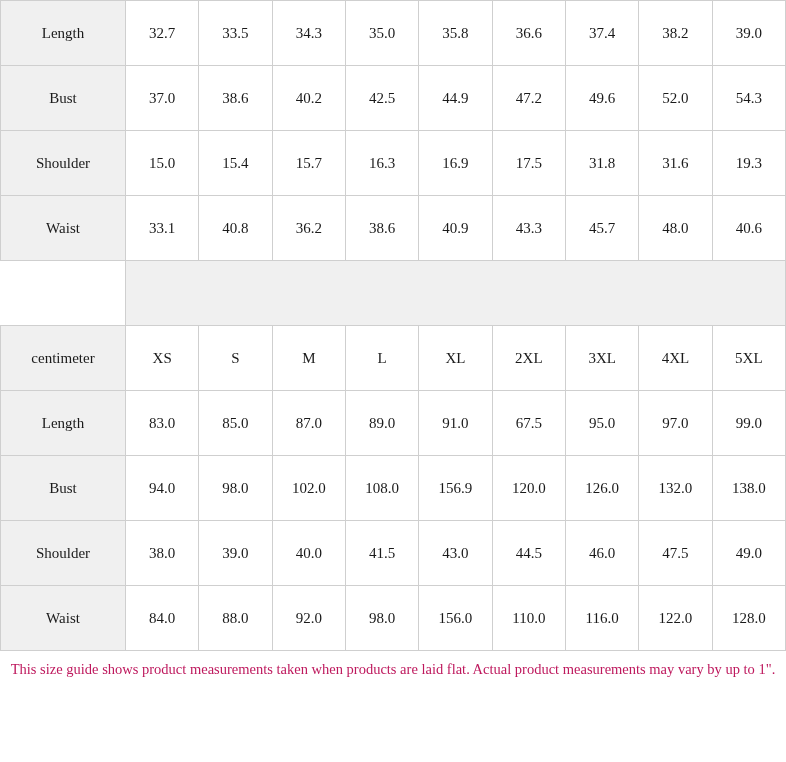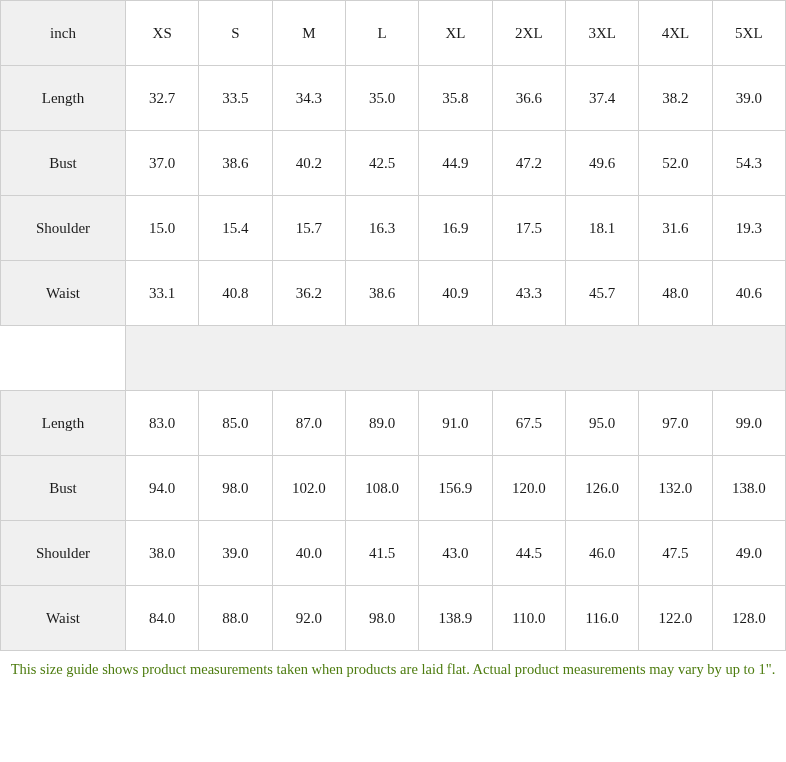--- a/index.html
+++ b/index.html
@@ -67,45 +67,33 @@
     height: 100%;
     background: #f0f0f0;
     border-left: 1px solid #cfcfcf;
     border-right: 1px solid #cfcfcf;
   }
   .note {
     padding: 8px 10px 4px 10px;
     font-size: 14.5px;
     line-height: 1.45;
     text-align: center;
-    color: #4d7c0f;
+    color: #be185d;
     font-family: "Liberation Serif", serif;
   }
   .tbl-wrap { width: 786px; }
 </style>
 </head>
 <body>
 
 <div class="page">
 
   <div class="tbl-wrap">
     <table class="size-table">
       <tbody>
-        <tr class="header-row">
-          <th class="label-cell">inch</th>
-          <th class="head-cell">XS</th>
-          <th class="head-cell">S</th>
-          <th class="head-cell">M</th>
-          <th class="head-cell">L</th>
-          <th class="head-cell">XL</th>
-          <th class="head-cell">2XL</th>
-          <th class="head-cell">3XL</th>
-          <th class="head-cell">4XL</th>
-          <th class="head-cell">5XL</th>
-        </tr>
 
         <tr>
           <td class="label-cell">Length</td>
           <td>32.7</td>
           <td>33.5</td>
           <td>34.3</td>
           <td>35.0</td>
           <td>35.8</td>
           <td>36.6</td>
           <td>37.4</td>
@@ -127,21 +115,21 @@
         </tr>
 
         <tr>
           <td class="label-cell">Shoulder</td>
           <td>15.0</td>
           <td>15.4</td>
           <td>15.7</td>
           <td>16.3</td>
           <td>16.9</td>
           <td>17.5</td>
-          <td>18.1</td>
+          <td>31.8</td>
           <td>31.6</td>
           <td>19.3</td>
         </tr>
 
         <tr>
           <td class="label-cell">Waist</td>
           <td>33.1</td>
           <td>40.8</td>
           <td>36.2</td>
           <td>38.6</td>
@@ -156,20 +144,32 @@
   </div>
 
   <div class="spacer-band">
     <div class="sp-left"></div>
     <div class="sp-right"></div>
   </div>
 
   <div class="tbl-wrap">
     <table class="size-table">
       <tbody>
+        <tr class="header-row">
+          <th class="label-cell">centimeter</th>
+          <th class="head-cell">XS</th>
+          <th class="head-cell">S</th>
+          <th class="head-cell">M</th>
+          <th class="head-cell">L</th>
+          <th class="head-cell">XL</th>
+          <th class="head-cell">2XL</th>
+          <th class="head-cell">3XL</th>
+          <th class="head-cell">4XL</th>
+          <th class="head-cell">5XL</th>
+        </tr>
 
         <tr>
           <td class="label-cell">Length</td>
           <td>83.0</td>
           <td>85.0</td>
           <td>87.0</td>
           <td>89.0</td>
           <td>91.0</td>
           <td>67.5</td>
           <td>95.0</td>
@@ -202,21 +202,21 @@
           <td>47.5</td>
           <td>49.0</td>
         </tr>
 
         <tr>
           <td class="label-cell">Waist</td>
           <td>84.0</td>
           <td>88.0</td>
           <td>92.0</td>
           <td>98.0</td>
-          <td>138.9</td>
+          <td>156.0</td>
           <td>110.0</td>
           <td>116.0</td>
           <td>122.0</td>
           <td>128.0</td>
         </tr>
       </tbody>
     </table>
   </div>
 
   <div class="note">This size guide shows product measurements taken when products are laid flat. Actual product measurements may vary by up to 1".</div>

